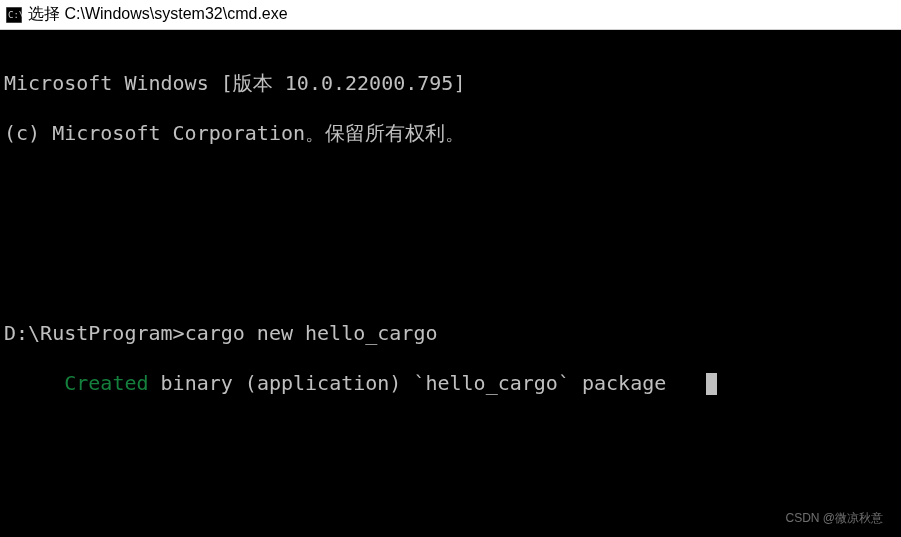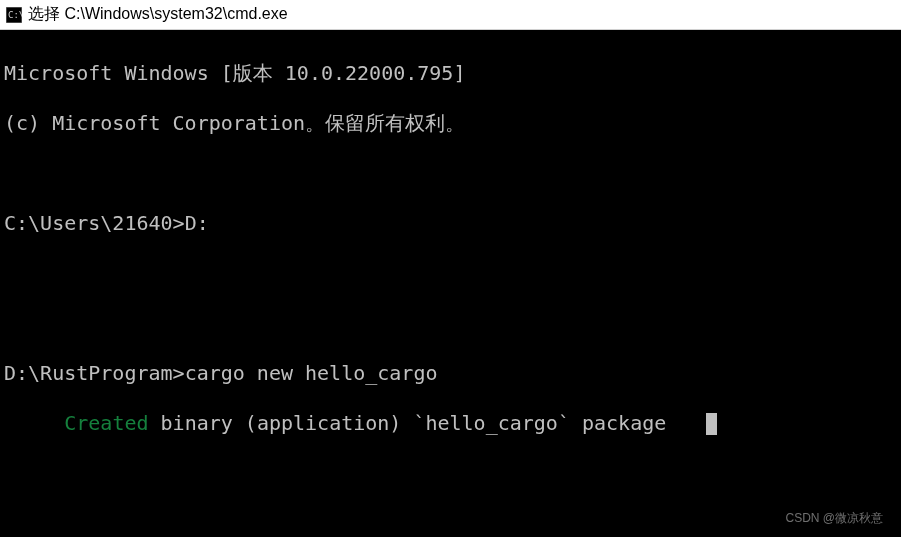--- a/index.html
+++ b/index.html
@@ -31,21 +31,21 @@
     .titlebar-text {
       font-family: "Segoe UI", "Microsoft YaHei", sans-serif;
       font-size: 16px;
       color: #000;
     }
     .terminal {
       background: #000;
       color: #c0c0c0;
       font-size: 20px;
       line-height: 25px;
-      padding: 6px 4px;
+      padding: 16px 4px;
       white-space: pre;
       letter-spacing: 0;
       height: calc(100% - 30px);
       overflow: hidden;
       position: relative;
     }
     .term-line { min-height: 25px; }
     .green { color: #15803d; }
     .cursor-block {
       display: inline-block;
@@ -75,21 +75,20 @@
       <text x="2" y="11" font-size="9" fill="#ccc" font-family="monospace">C:\</text>
     </svg>
   </span>
   <span class="titlebar-text"><span>选择</span> <span>C:\Windows\system32\cmd.exe</span></span>
 </div>
 
 <div class="terminal">
 <div class="term-line">Microsoft Windows [版本 10.0.22000.795]</div>
 <div class="term-line">(c) Microsoft Corporation。保留所有权利。</div>
 <div class="term-line"></div>
-<div class="term-line"><span>C:\Users\21640&gt;</span><span>D:</span></div>
 <div class="term-line"></div>
 <div class="term-line"></div>
 <div class="term-line"><span>D:\RustProgram&gt;</span><span>cargo new hello_cargo</span></div>
 <div class="term-line"><span>     </span><span class="green">Created</span><span> binary (application) `hello_cargo` package</span><span class="cursor-block"></span></div>
 <div class="term-line"></div>
 
 
 
 
 

